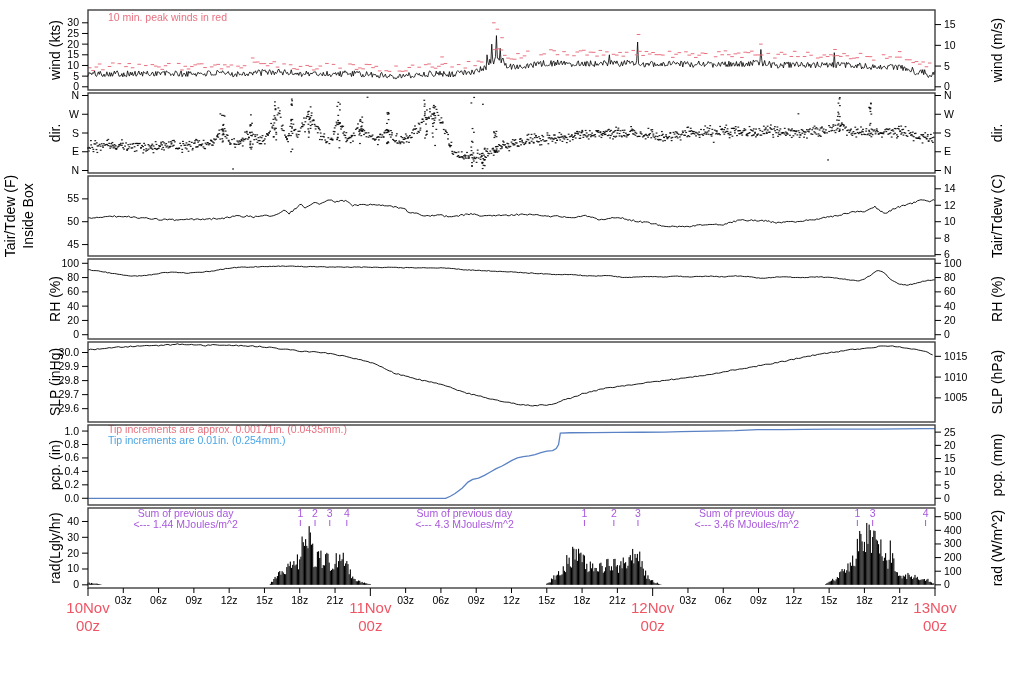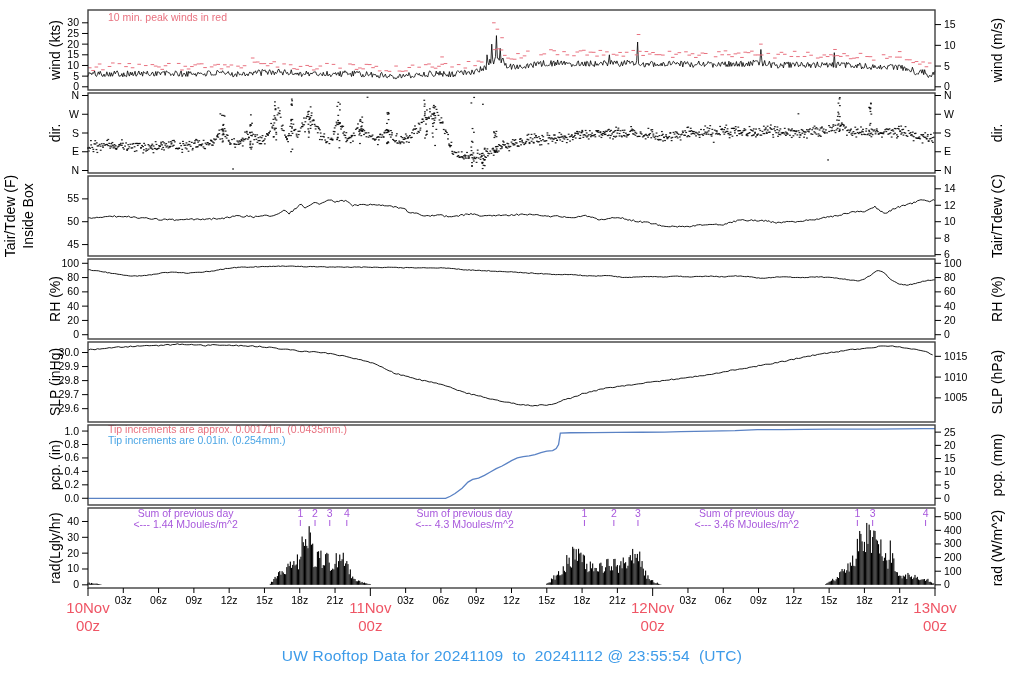--- a/index.html
+++ b/index.html
@@ -2280,14 +2280,13 @@
         <line x1="793.83" x2="793.83" y1="588" y2="593" stroke="#000" stroke-width="1"></line>
         <text x="793.8333333333334" y="604" font-size="10.5" fill="#000" text-anchor="middle">12z</text>
         <line x1="829.13" x2="829.13" y1="588" y2="593" stroke="#000" stroke-width="1"></line>
         <text x="829.125" y="604" font-size="10.5" fill="#000" text-anchor="middle">15z</text>
         <line x1="864.42" x2="864.42" y1="588" y2="593" stroke="#000" stroke-width="1"></line>
         <text x="864.4166666666666" y="604" font-size="10.5" fill="#000" text-anchor="middle">18z</text>
         <line x1="899.71" x2="899.71" y1="588" y2="593" stroke="#000" stroke-width="1"></line>
         <text x="899.7083333333334" y="604" font-size="10.5" fill="#000" text-anchor="middle">21z</text>
       </g>
     </svg>
-  <div class="title" style="color: rgb(61, 155, 233);">UW Rooftop Data for 20241109  to  20241112 @ 23:55:54  (UTC)</div>
 </div>
 
 </body></html>

